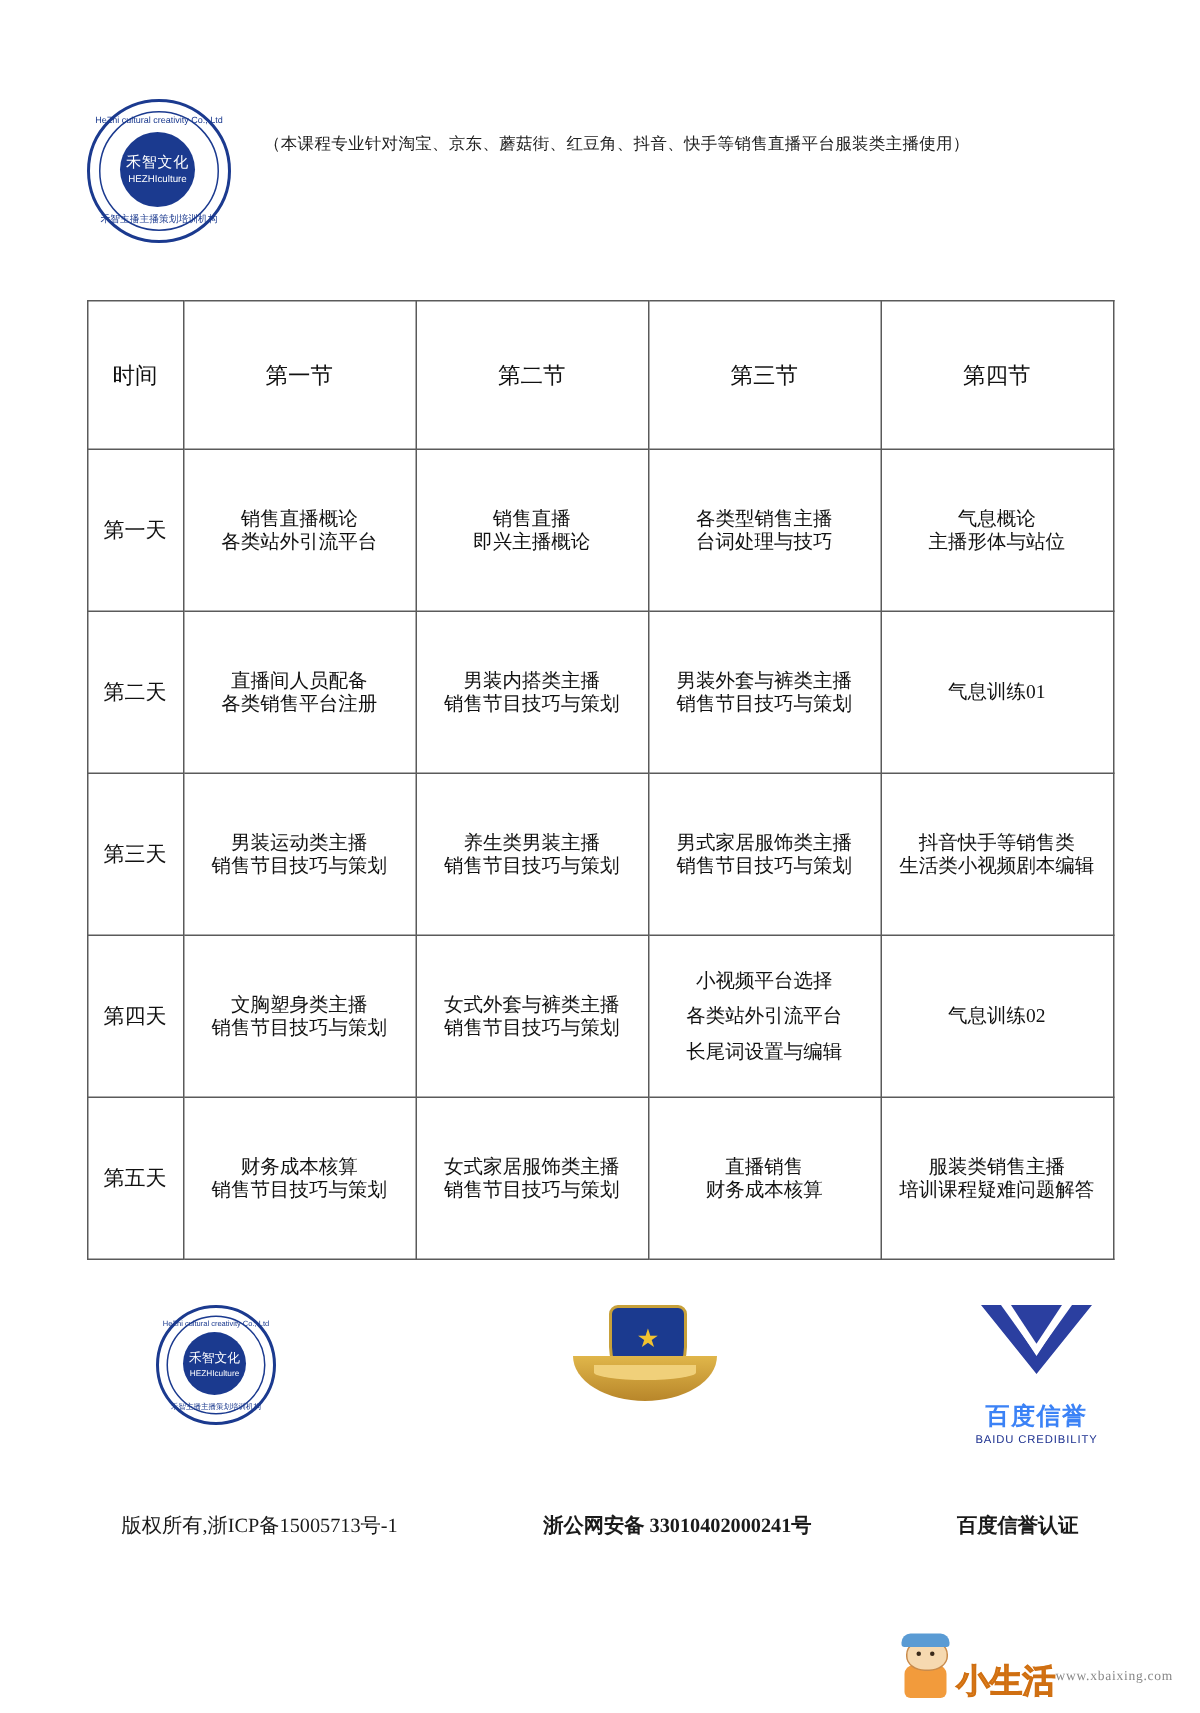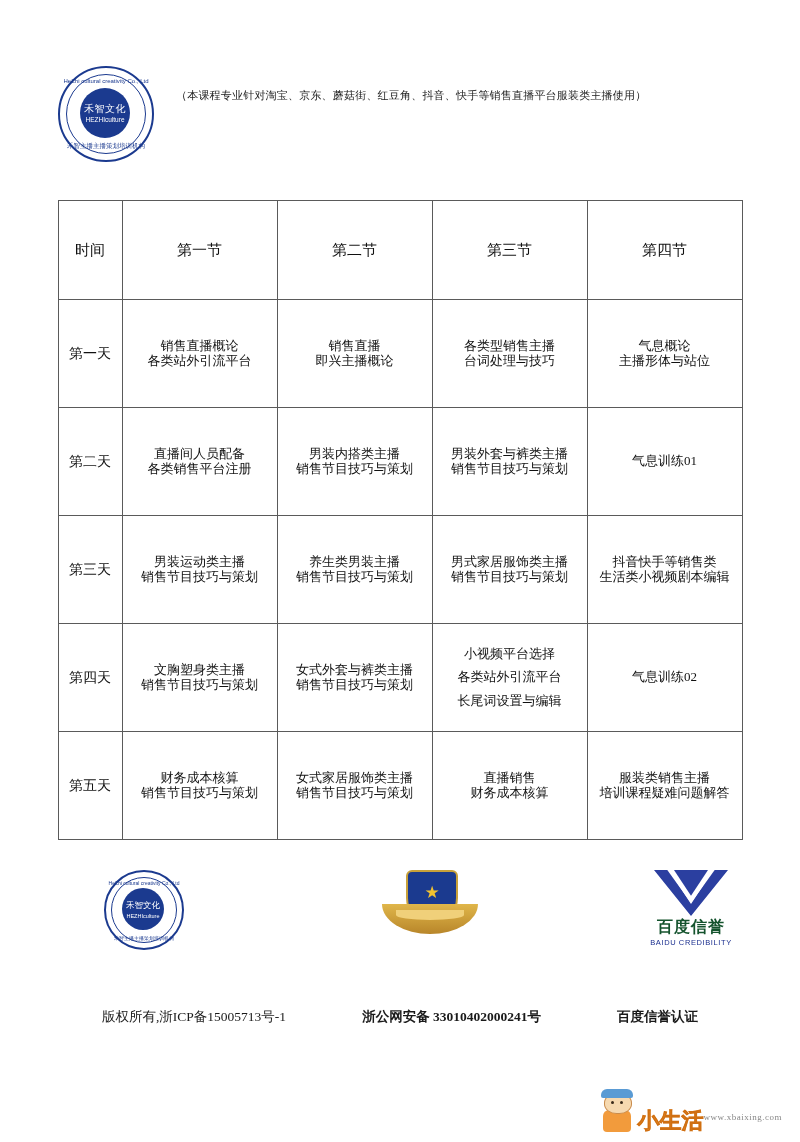--- a/index.html
+++ b/index.html
@@ -221,38 +221,38 @@
     position: absolute; left: 18%; top: 0; width: 64%; height: 72%;
     background: #ffffff;
     clip-path: polygon(0 0, 100% 0, 50% 100%);
   }
   .baidu .vmark .v-core {
     position: absolute; left: 27%; top: 0; width: 46%; height: 56%;
     background: #2b3fa0;
     clip-path: polygon(0 0, 100% 0, 50% 100%);
   }
   .baidu .bd-cn {
-    margin-top: 1px;
-    font-size: 16px; font-weight: bold; color: #14532d;
+    margin-top: 18px;
+    font-size: 16px; font-weight: bold; color: #3b82f6;
     font-family: "Liberation Sans", sans-serif;
     letter-spacing: 1px;
   }
   .baidu .bd-en {
     font-size: 7.5px; color: #1b2f8f; letter-spacing: .6px;
     font-family: "Liberation Sans", sans-serif;
   }
 
   
   .copyright-row {
     position: absolute;
     left: 0; right: 0;
     bottom: 4px;
     display: flex;
     justify-content: center;
-    gap: 76px;
+    gap: 97px;
     font-size: 13.5px;
   }
   .copyright-row .item { white-space: nowrap; }
   .copyright-row .item.bold { font-weight: bold; }
 
   
   .watermark {
     position: absolute;
     right: 18px;
     bottom: 10px;

